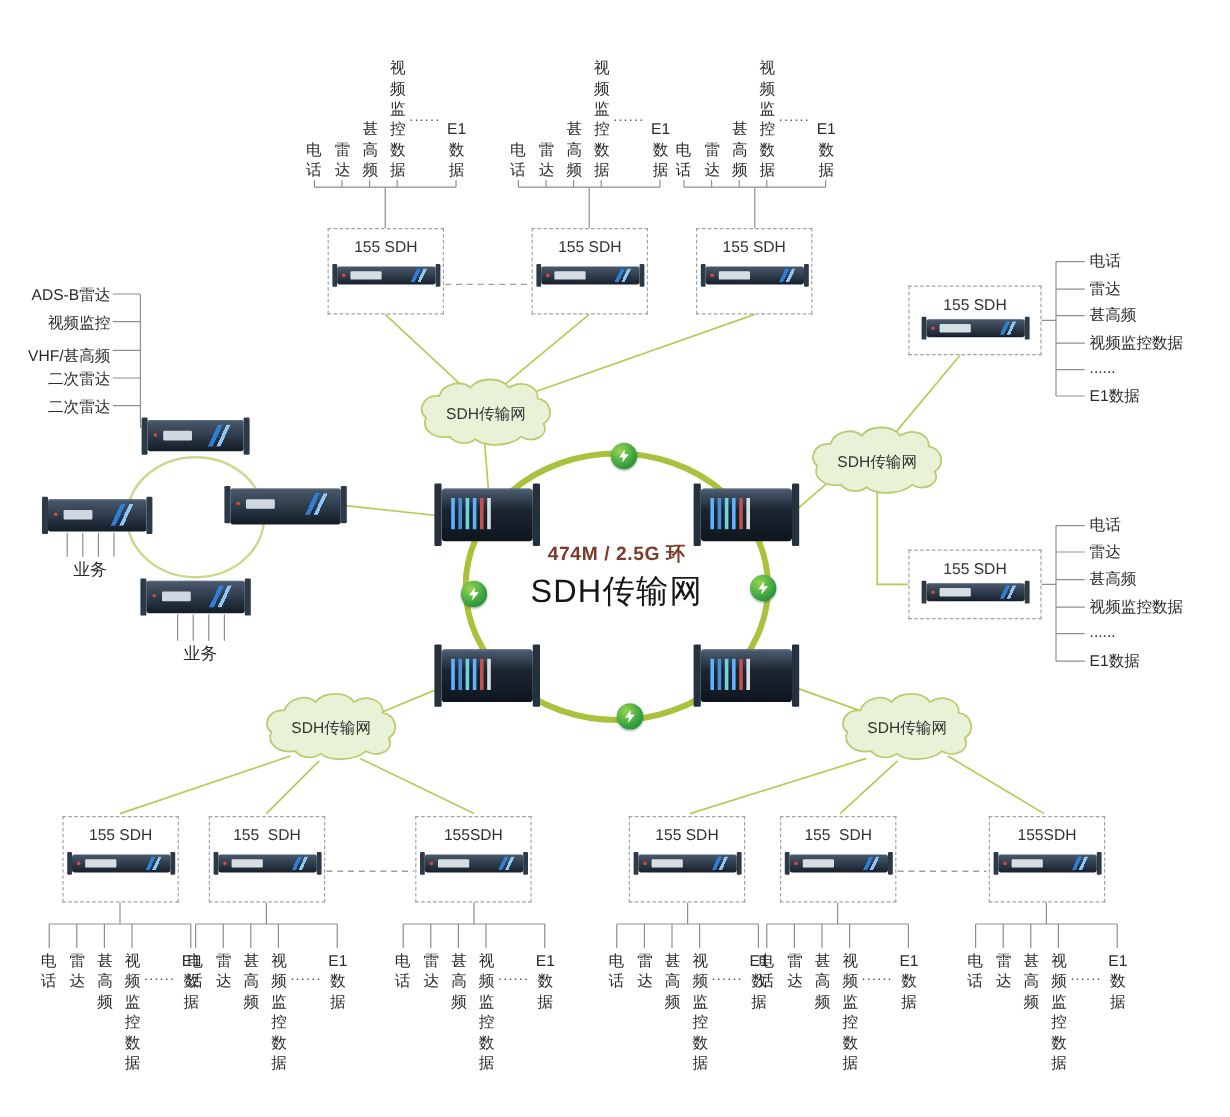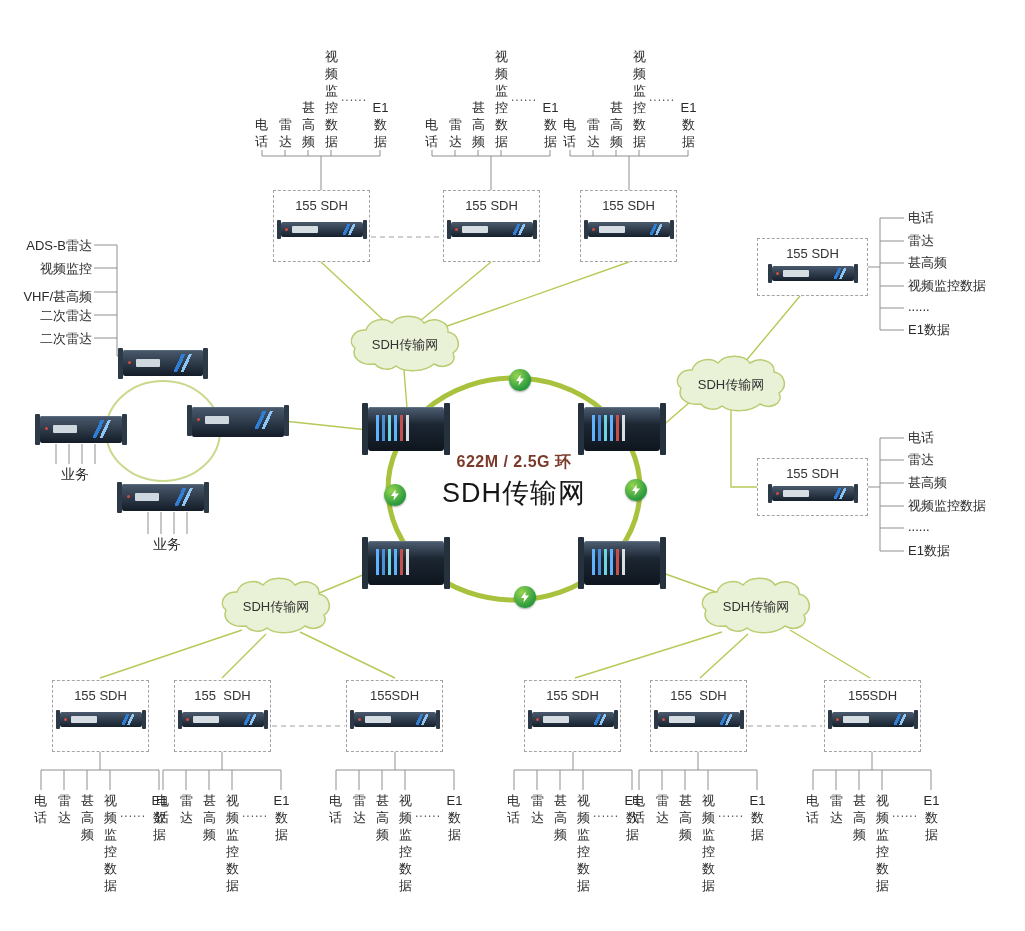--- a/index.html
+++ b/index.html
@@ -74,21 +74,21 @@
       <path transform="translate(696,576)" d="M30 50 C16 52 6 44 10 34 C2 28 8 15 21 16 C24 6 39 2 47 9 C54 0 73 0 79 9 C90 2 104 8 103 18 C114 20 117 33 108 39 C113 49 100 56 89 50 C80 58 60 59 51 52 C45 57 35 56 30 50 Z"></path>
     </g>
   </svg>
 
   <div class="cloud-label" style="left:350px;top:336px">SDH传输网</div>
   <div class="cloud-label" style="left:676px;top:376px">SDH传输网</div>
   <div class="cloud-label" style="left:221px;top:598px">SDH传输网</div>
   <div class="cloud-label" style="left:701px;top:598px">SDH传输网</div>
 
   <div class="title-block">
-    <div class="title-capacity">622M / 2.5G 环</div>
+    <div class="title-capacity">474M / 2.5G 环</div>
     <div class="title-network">SDH传输网</div>
   </div>
 
   <div class="device-lg" style="left:368px;top:407px">
       <span class="ports">
         <i style="background:#5fb2ff"></i>
         <i style="background:#4a90d9"></i>
         <i style="background:#6fd3e3"></i>
         <i style="background:#5fb2ff"></i>
         <i style="background:#c2504f"></i>

